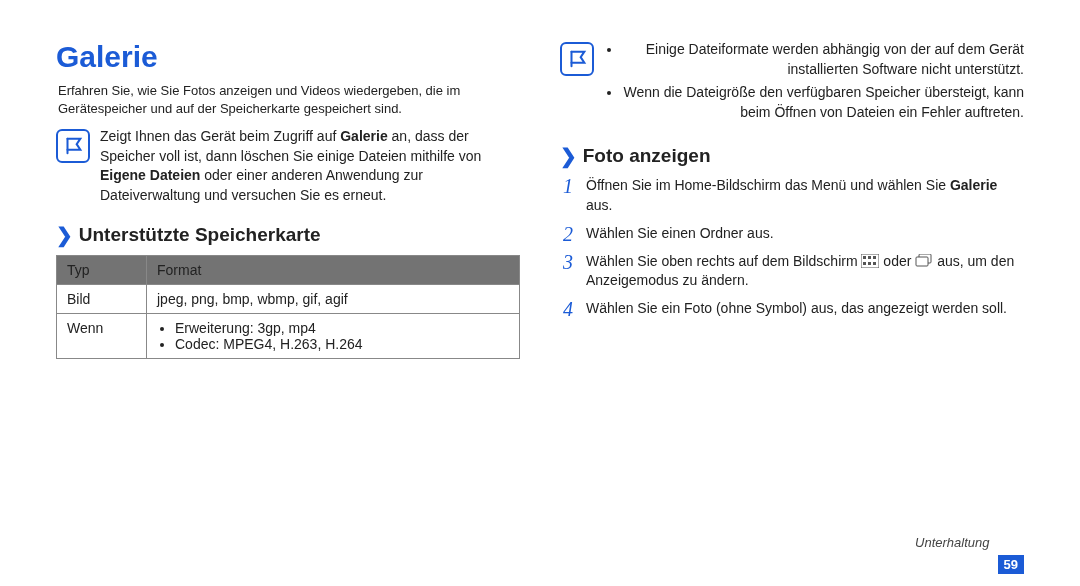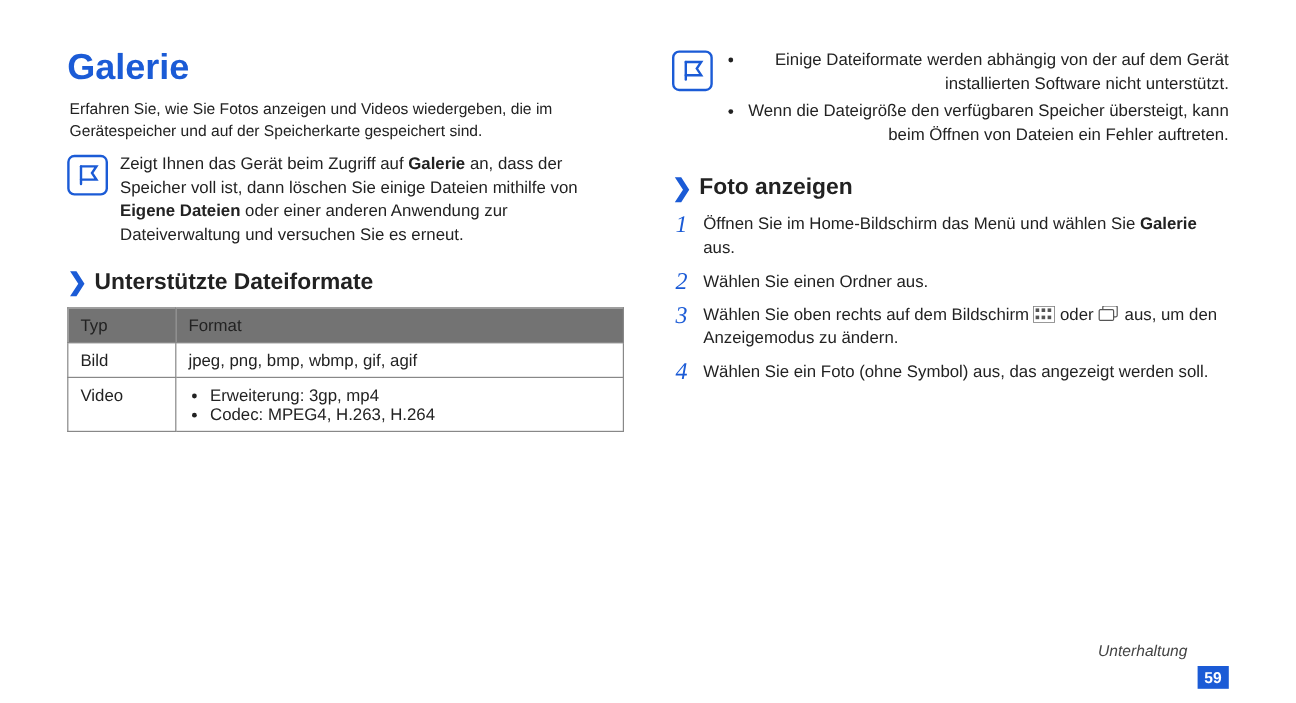--- a/index.html
+++ b/index.html
@@ -142,35 +142,35 @@
           <path d="M6 4 L20 4 L16 10 L20 16 L6 16" fill="none"></path>
         </svg>
       </div>
       <div class="note-body">
         <span>Zeigt Ihnen das Gerät beim Zugriff auf </span><b>Galerie</b><span> an, dass der Speicher voll ist, dann löschen Sie einige Dateien mithilfe von </span><b>Eigene Dateien</b><span> oder einer anderen Anwendung zur Dateiverwaltung und versuchen Sie es erneut.</span>
       </div>
     </div>
 
     <div class="sect-head">
       <span class="chevron">❯</span>
-      <span class="h2">Unterstützte Dateiformate</span>
+      <span class="h2">Unterstützte Speicherkarte</span>
     </div>
 
     <table>
       <tbody>
           <tr>
         <th class="col1">Typ</th>
         <th>Format</th>
       </tr>
       <tr>
         <td class="col1">Bild</td>
         <td>jpeg, png, bmp, wbmp, gif, agif</td>
       </tr>
       <tr>
-        <td class="col1">Video</td>
+        <td class="col1">Wenn</td>
         <td>
           <ul>
             <li>Erweiterung: 3gp, mp4</li>
             <li>Codec: MPEG4, H.263, H.264</li>
           </ul>
         </td>
       </tr>
     </tbody>
       </table>
   </div>

